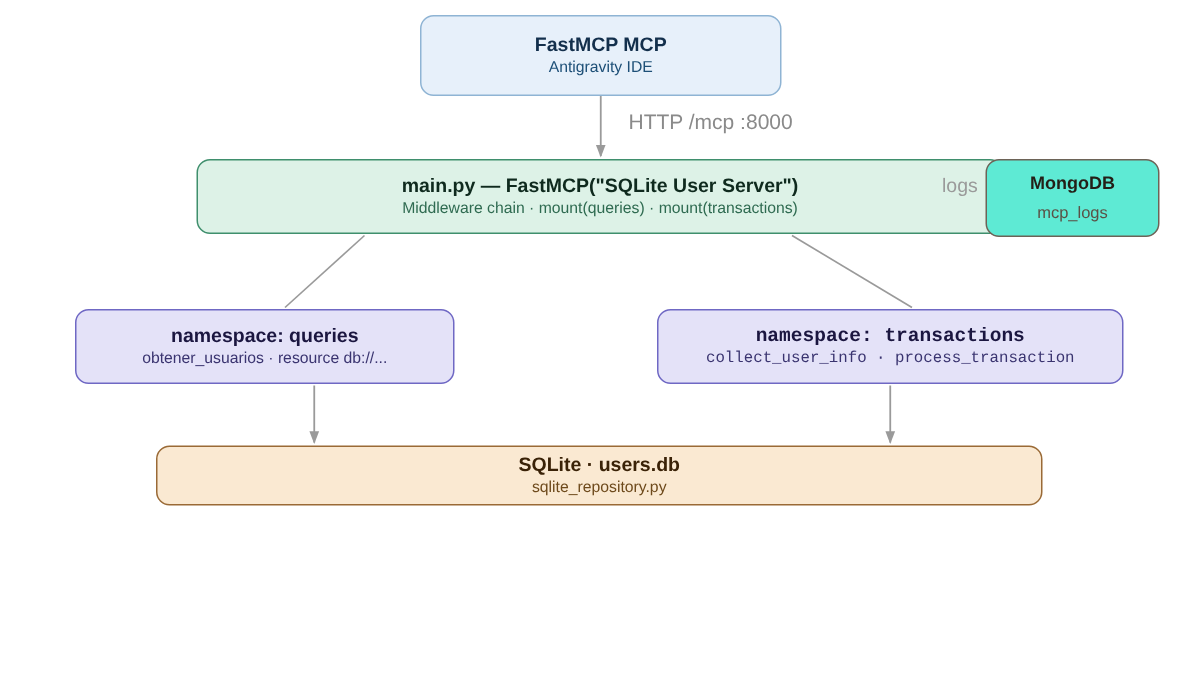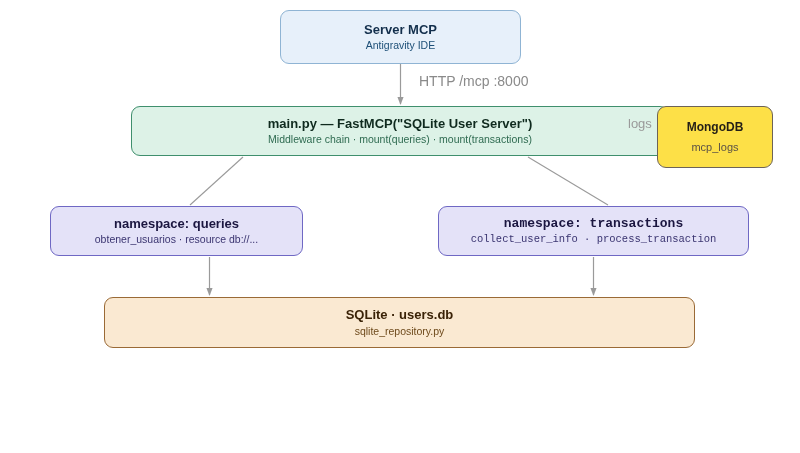--- a/index.html
+++ b/index.html
@@ -54,41 +54,41 @@
   #node-server {
     left: 131px; top: 106px; width: 538px; height: 50px;
     background: #ddf2e7;
     border-color: #3f8f6d;
   }
   #node-server .title { color: #0f2a1e; }
   #node-server .subtitle { color: #2f6b51; }
 
   
   #node-mongo {
-    left: 657px; top: 106px; width: 116px; height: 62px;
-    background: #fde047;
+    left: 657px; top: 106px; width: 116px; height: 52px;
+    background: #5eead4;
     border-color: #6d6357;
   }
   #node-mongo .title { color: #241f17; font-size: 12px; }
   #node-mongo .subtitle { color: #5b5146; font-size: 11px; margin-top: 6px; }
 
   
   .ns {
     background: #e4e2f8;
     border-color: #6f68c4;
     height: 50px;
   }
   .ns .title { color: #1b1640; }
   .ns .subtitle { color: #3a3470; }
   #node-ns-queries { left: 50px; top: 206px; width: 253px; }
   #node-ns-transactions { left: 438px; top: 206px; width: 311px; font-family: Liberation Mono, monospace; }
 
   
   #node-sqlite {
-    left: 104px; top: 297px; width: 591px; height: 51px;
+    left: 104px; top: 297px; width: 591px; height: 40px;
     background: #fae9d2;
     border-color: #9a6a36;
   }
   #node-sqlite .title { color: #3a2207; }
   #node-sqlite .subtitle { color: #6e4a1c; }
 
   
   #label-logs {
     position: absolute;
     left: 628px; top: 116px;
@@ -133,21 +133,21 @@
     <line x1="243" y1="157" x2="190" y2="205" stroke="#9a9a9a" stroke-width="1.1"></line>
 
     <line x1="528" y1="157" x2="608" y2="205" stroke="#9a9a9a" stroke-width="1.1"></line>
 
     <line x1="209.5" y1="257" x2="209.5" y2="295" stroke="#9a9a9a" stroke-width="1.2" marker-end="url(#arrowhead)"></line>
 
     <line x1="593.5" y1="257" x2="593.5" y2="295" stroke="#9a9a9a" stroke-width="1.2" marker-end="url(#arrowhead)"></line>
   </svg>
 
   <div class="node" id="node-client">
-    <div class="title">Server MCP</div>
+    <div class="title">FastMCP MCP</div>
     <div class="subtitle">Antigravity IDE</div>
   </div>
 
   <div id="label-http">HTTP /mcp :8000</div>
 
   <div class="node" id="node-server">
     <div class="title">main.py — FastMCP("SQLite User Server")</div>
     <div class="subtitle">Middleware chain · mount(queries) · mount(transactions)</div>
   </div>
 

